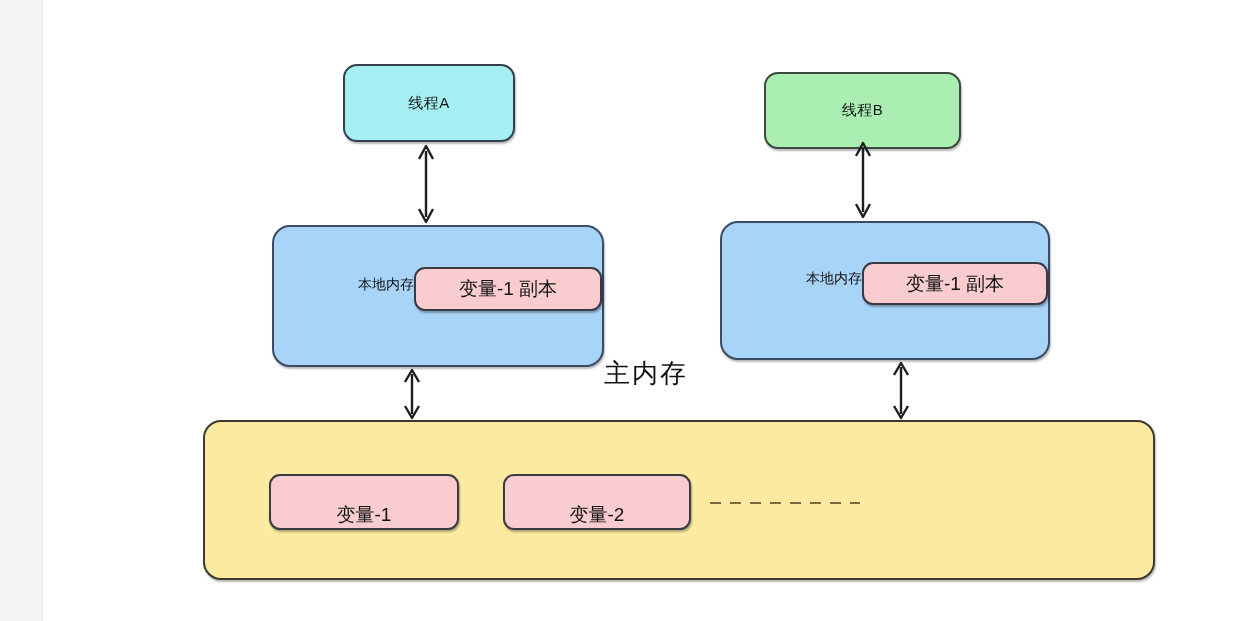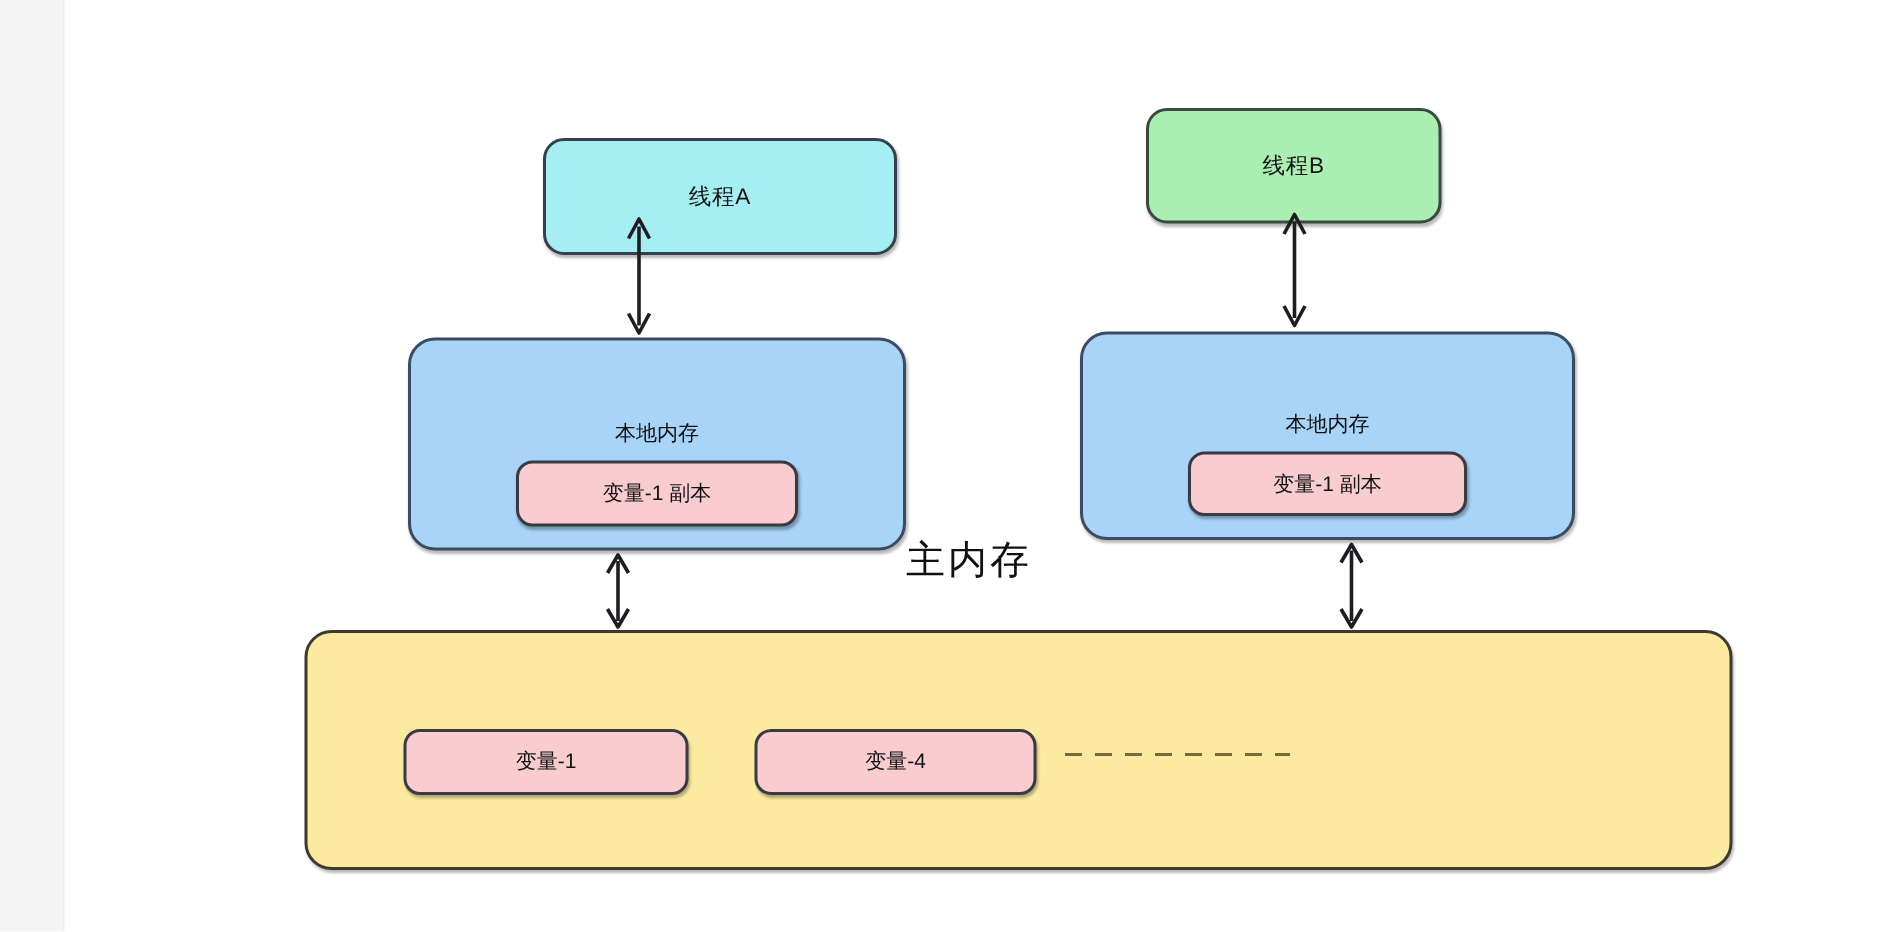--- a/index.html
+++ b/index.html
@@ -50,25 +50,24 @@
     box-shadow: 1px 2px 2px rgba(0,0,0,0.28);
   }
   .box-label {
     font-size: 15px;
     letter-spacing: 0.5px;
     white-space: nowrap;
   }
 
   
   .thread-a {
-    left: 362px; top: 64px;
-    width: 236px; height: 78px;
+    left: 343px; top: 64px;
+    width: 172px; height: 78px;
     background: #a5eef2;
     border-color: #34414d;
-    margin-top: 28px;
   }
   .thread-b {
     left: 764px; top: 72px;
     width: 197px; height: 77px;
     background: #aaeeb2;
     border-color: #3a4a3e;
   }
   .thread-a .box-label, .thread-b .box-label {
     font-size: 15px;
     font-weight: 500;
@@ -82,21 +81,21 @@
     align-items: flex-start;
     justify-content: center;
     flex-direction: column;
   }
   .localmem-left  { left: 272px; top: 225px; width: 332px; height: 142px; }
   .localmem-right { left: 720px; top: 221px; width: 330px; height: 139px; }
 
   .localmem-inner {
     width: 100%;
     display: flex;
-    flex-direction: column;
+    flex-direction: row;
     align-items: center;
     justify-content: flex-end;
     height: 100%;
     padding-bottom: 14px;
     box-sizing: border-box;
   }
   .localmem-title {
     font-size: 14px;
     color: #101010;
     margin-bottom: 9px;
@@ -105,21 +104,21 @@
 
   
   .chip {
     box-sizing: border-box;
     background: #f9ccd0;
     border: 2px solid #3a3a42;
     border-radius: 11px;
     display: flex;
     align-items: center;
     justify-content: center;
-    font-size: 14px;
+    font-size: 19px;
     color: #121212;
     box-shadow: 1px 2px 2px rgba(0,0,0,0.3);
     white-space: nowrap;
   }
   .chip-copy-left  { width: 188px; height: 44px; }
   .chip-copy-right { width: 186px; height: 43px; }
 
   
   .mainmem {
     left: 203px; top: 420px;
@@ -129,21 +128,21 @@
     border-radius: 18px;
     justify-content: flex-start;
     align-items: center;
   }
   .mainmem-row {
     position: relative;
     width: 100%;
     height: 100%;
     display: block;
   }
-  .mainmem .chip { position: absolute; top: 64px; height: 44px; }
+  .mainmem .chip { position: absolute; top: 52px; height: 56px; align-items: flex-end; }
   .chip-var1 { left: 64px;  width: 190px; }
   .chip-var2 { left: 298px; width: 188px; }
   .chip-varn { left: 672px; width: 186px; }
 
   
   .dashes {
     position: absolute;
     left: 505px;
     top: 80px;
     width: 150px;
@@ -238,19 +237,19 @@
   </div>
 
   <div class="mainmem-caption">主内存</div>
 
   <div class="box mainmem">
     <div class="mainmem-row">
       <div class="chip chip-var1">
         <span>变量-1</span>
       </div>
       <div class="chip chip-var2">
-        <span>变量-4</span>
+        <span>变量-2</span>
       </div>
       <div class="dashes"></div>
     </div>
   </div>
 
 </div>
 
 </body></html>

